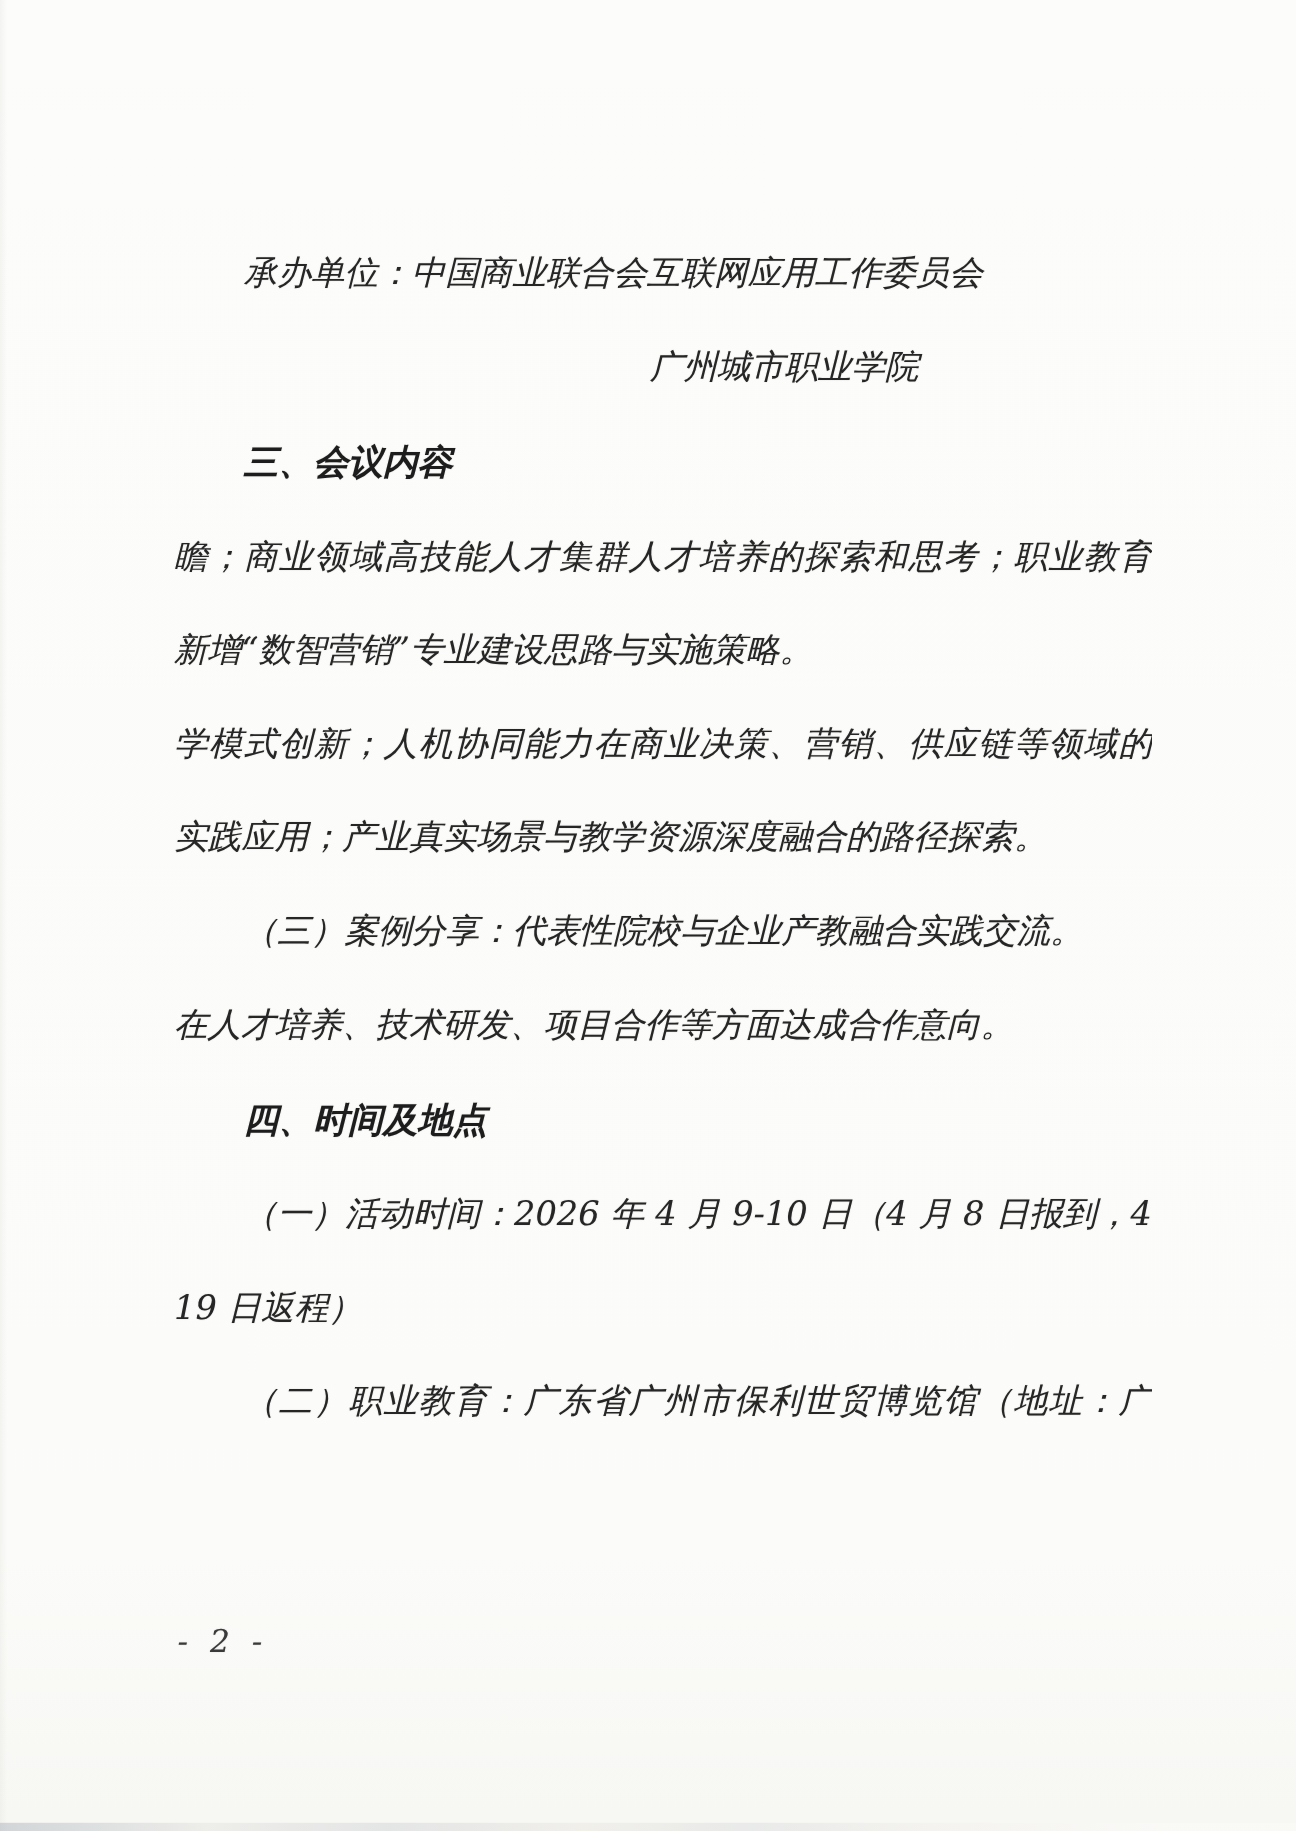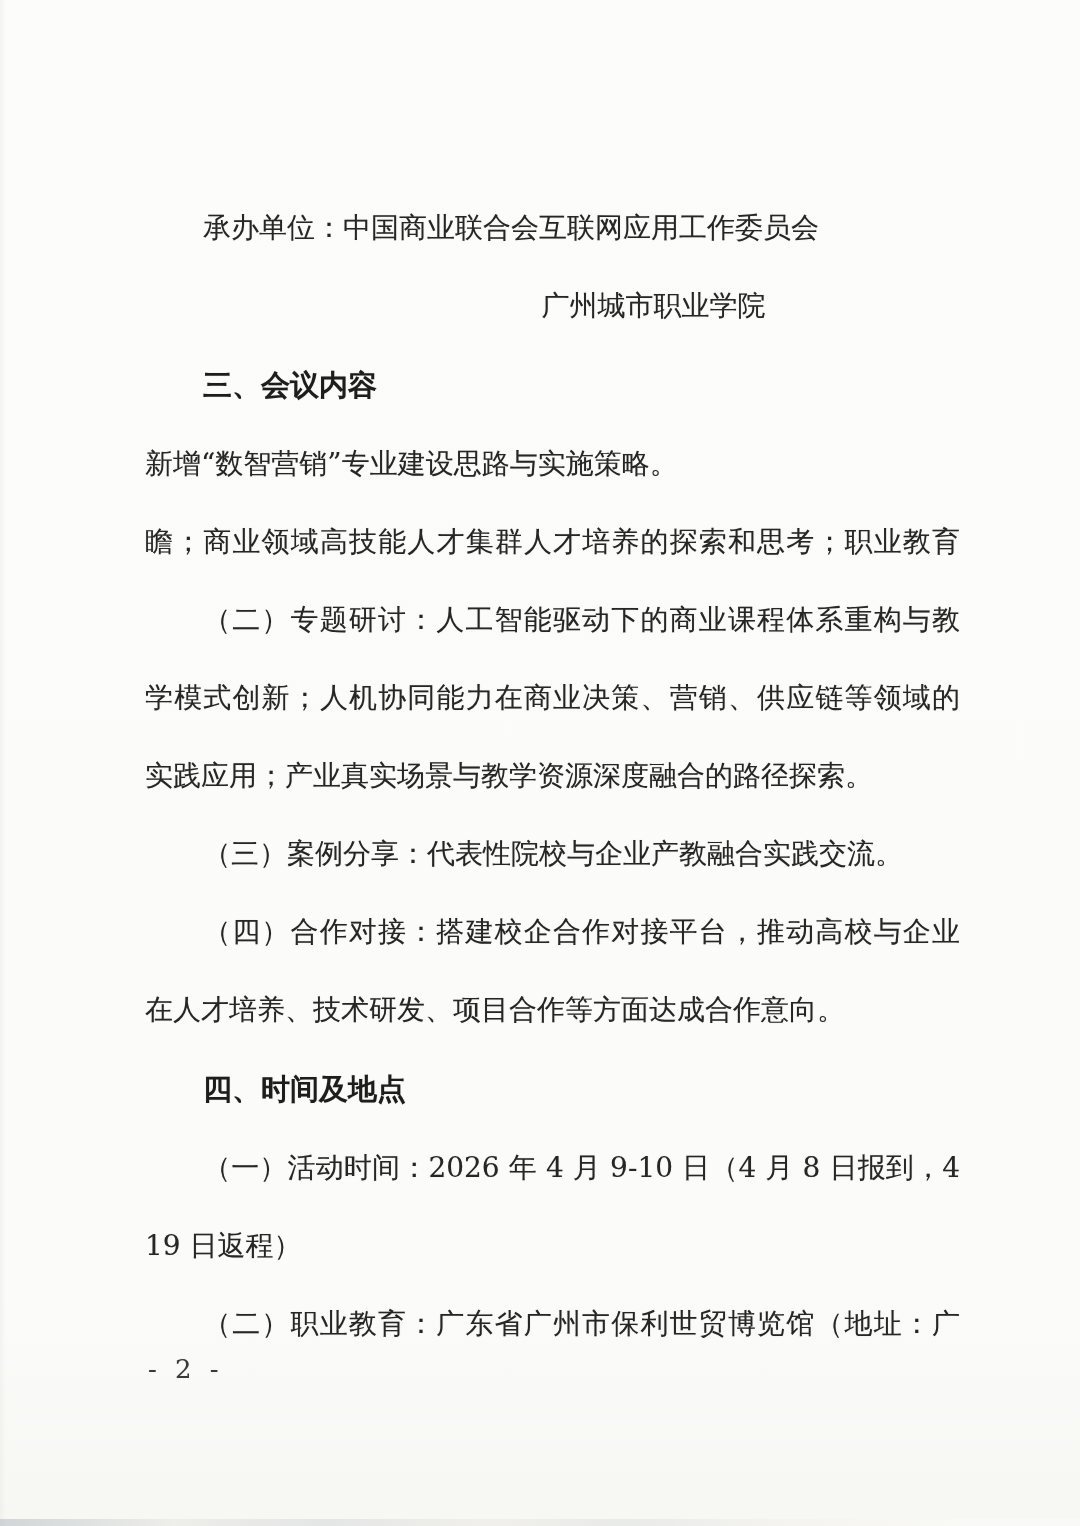--- a/index.html
+++ b/index.html
@@ -12,20 +12,21 @@
     position: relative;
     overflow: hidden;
     background: #fbfbf9;
     font-family: "DejaVu Serif", "Liberation Serif", serif;
     color: #262626;
   }
   .page {
     position: absolute;
     inset: 0;
     background: linear-gradient(180deg, #fcfcfa 0%, #fbfbf9 85%, #f7f7f4 99%);
+    font-style: italic;
   }
   .content {
     position: absolute;
     left: 145px;
     top: 175px;
     width: 815px;
   }
   .line {
     font-size: 28px;
     line-height: 50px;
@@ -81,27 +82,25 @@
 </head>
 <body>
 
 <div class="page">
   <div class="scan-edge-left"></div>
 
   <div class="content">
     <p class="line indent">承办单位：中国商业联合会互联网应用工作委员会</p>
     <p class="line indent-org">广州城市职业学院</p>
     <p class="line indent heading">三、会议内容</p>
+    <p class="line full">瞻；商业领域高技能人才集群人才培养的探索和思考；职业教育</p>
     <p class="line">新增“数智营销”专业建设思路与实施策略。</p>
-    <p class="line full">瞻；商业领域高技能人才集群人才培养的探索和思考；职业教育</p>
-    <p class="line indent full">（二）专题研讨：人工智能驱动下的商业课程体系重构与教</p>
     <p class="line full">学模式创新；人机协同能力在商业决策、营销、供应链等领域的</p>
     <p class="line">实践应用；产业真实场景与教学资源深度融合的路径探索。</p>
     <p class="line indent">（三）案例分享：代表性院校与企业产教融合实践交流。</p>
-    <p class="line indent full">（四）合作对接：搭建校企合作对接平台，推动高校与企业</p>
     <p class="line">在人才培养、技术研发、项目合作等方面达成合作意向。</p>
     <p class="line indent heading">四、时间及地点</p>
     <p class="line indent full">（一）活动时间：2026 年 4 月 9-10 日（4 月 8 日报到，4 月</p>
     <p class="line">19 日返程）</p>
     <p class="line indent full">（二）职业教育：广东省广州市保利世贸博览馆（地址：广</p>
 
   </div>
 
   <div class="pagenum">- 2 -</div>
 

